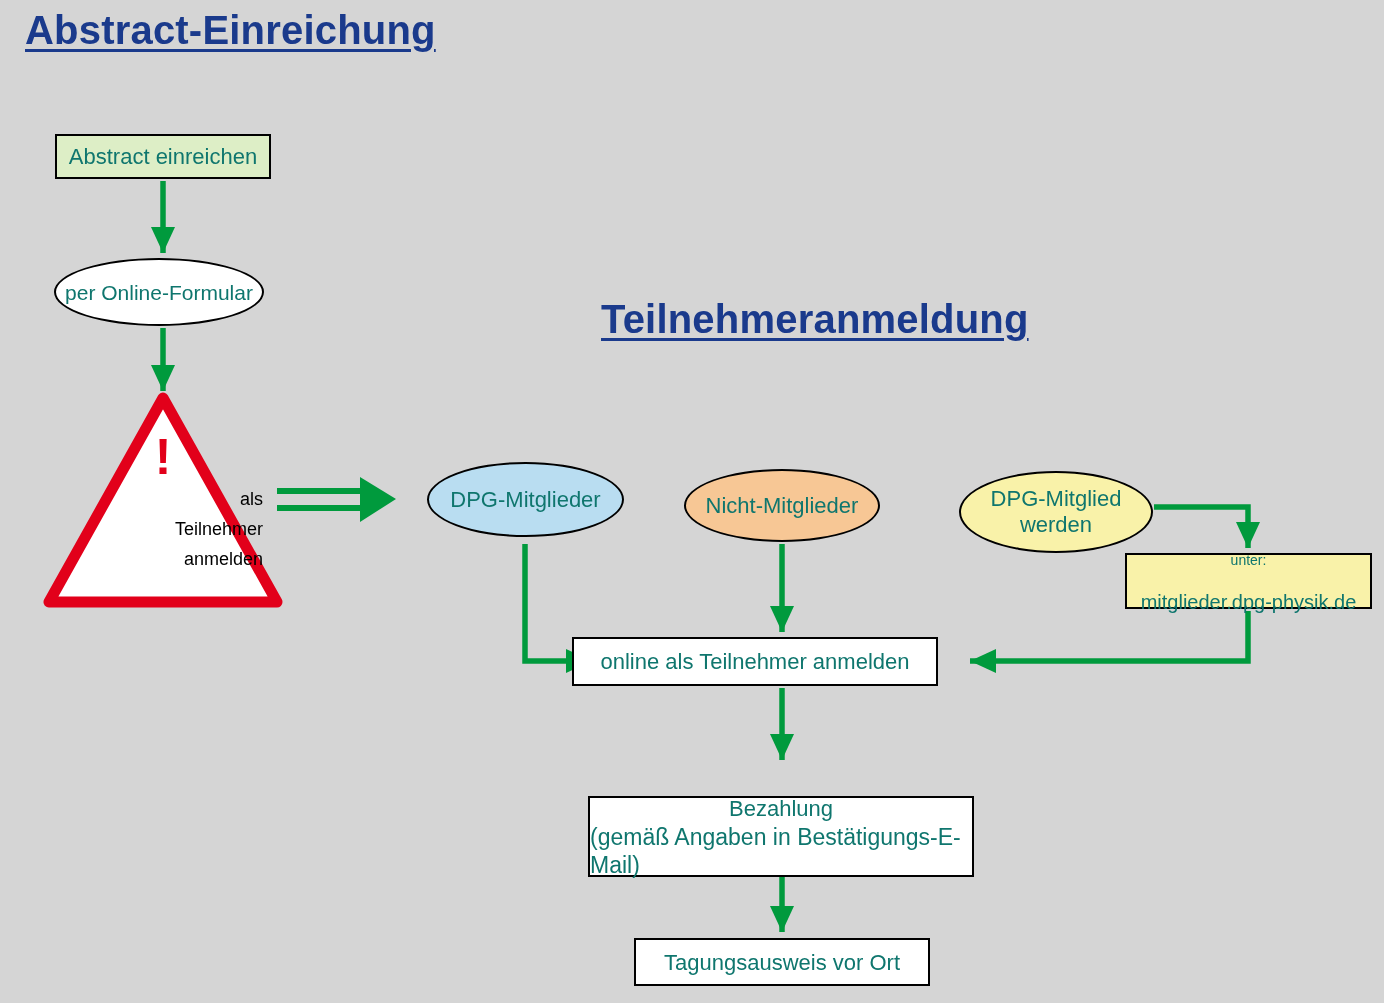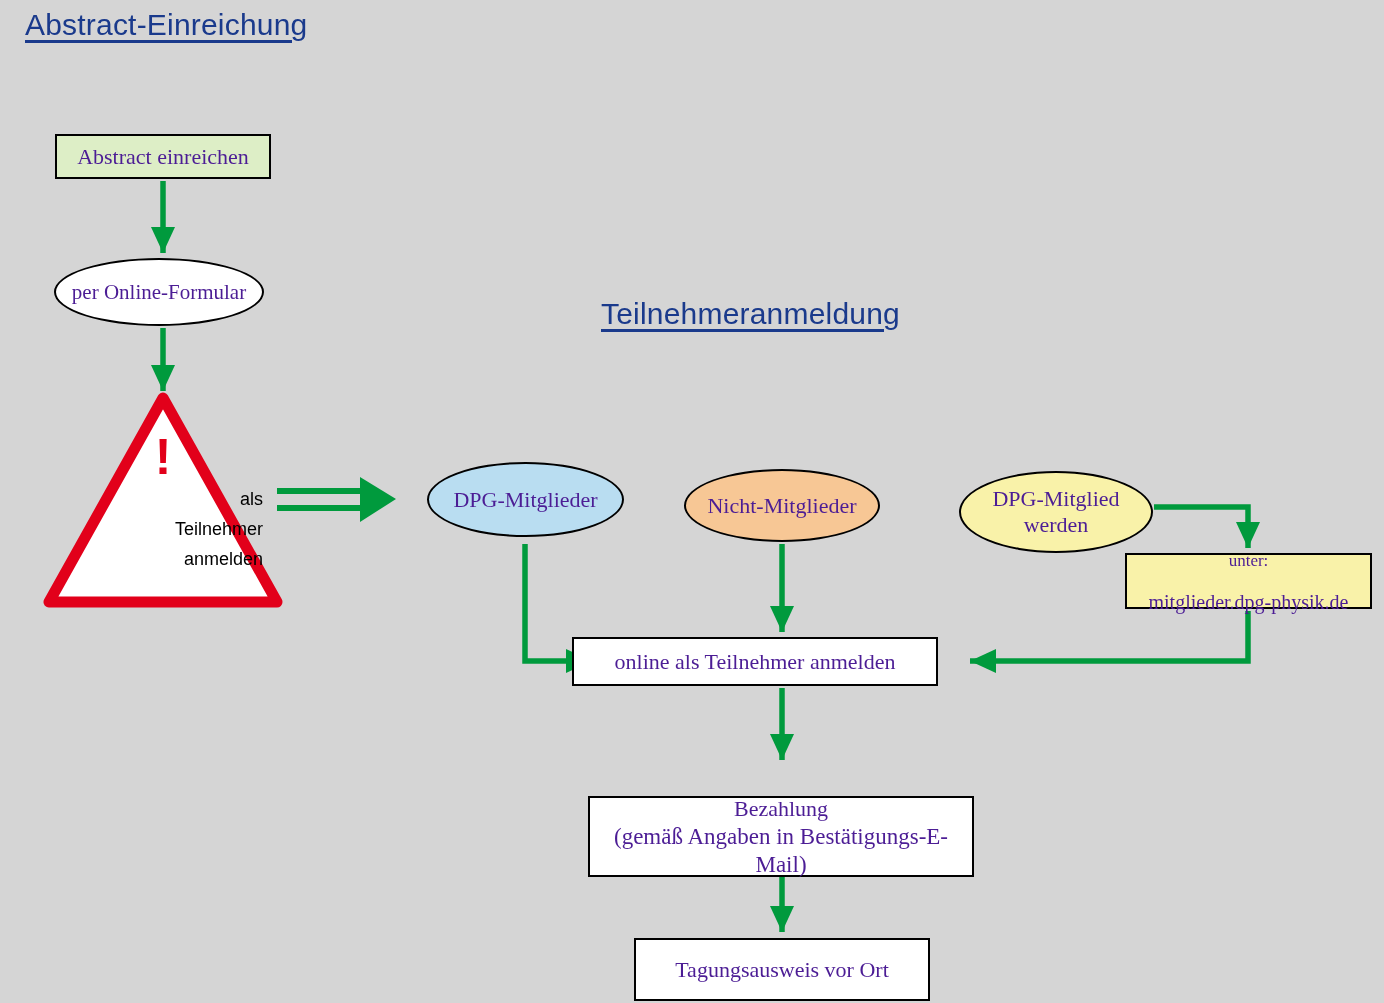--- a/index.html
+++ b/index.html
@@ -16,60 +16,59 @@
 
   .layer {
     position: absolute;
     left: 0; top: 0;
     width: 1384px;
     height: 1003px;
   }
 
   .heading {
     position: absolute;
-    font-size: 30px;
-    font-weight: normal;
+    font-size: 40px;
+    font-weight: bold;
     color: var(--heading_blue, #1a3a8c);
     text-decoration: underline;
     text-decoration-thickness: 3px;
     text-underline-offset: 5px;
     letter-spacing: 0.2px;
     white-space: nowrap;
   }
   #h-abstract { left: 25px; top: 8px; }
   #h-teilnehmer { left: 601px; top: 297px; }
 
   .node {
     position: absolute;
     display: flex;
     flex-direction: column;
     align-items: center;
     justify-content: center;
-    text-align: center;
+    text-align: left;
     border: 2px solid var(--border_black, #000);
     background: var(--node_white, #fff);
-    color: #4c1d95;
+    color: #0f766e;
     font-size: 22px;
     line-height: 27px;
-    font-family: Liberation Serif, serif;
   }
   .ellipse { border-radius: 50%; }
 
   #n-abstract   { left: 55px;  top: 134px; width: 216px; height: 45px; background: var(--box_green); }
   #n-formular   { left: 54px;  top: 258px; width: 210px; height: 68px; font-size: 21px; }
   #n-dpg        { left: 427px; top: 462px; width: 197px; height: 75px; background: var(--ellipse_blue); }
   #n-nicht      { left: 684px; top: 469px; width: 196px; height: 73px; background: var(--ellipse_orange); }
   #n-werden     { left: 959px; top: 471px; width: 194px; height: 82px; background: var(--ellipse_yellow); line-height: 26px; }
   #n-unter      { left: 1125px; top: 553px; width: 247px; height: 56px; background: var(--ellipse_yellow); line-height: 21px; }
-  #n-unter .small-line { font-size: 17px; }
+  #n-unter .small-line { font-size: 14px; }
   #n-unter .url-line   { font-size: 20px; margin-top: 21px; }
   #n-online     { left: 572px; top: 637px; width: 366px; height: 49px; }
   #n-bezahlung  { left: 588px; top: 796px; width: 386px; height: 81px; line-height: 28px; }
   #n-bezahlung .sub-line { font-size: 23px; }
-  #n-tagung     { left: 634px; top: 938px; width: 296px; height: 63px; }
+  #n-tagung     { left: 634px; top: 938px; width: 296px; height: 48px; }
 
   .warning-content {
     position: absolute;
     left: 63px; top: 430px;
     width: 200px;
     text-align: center;
     color: #000;
   }
   .warning-bang {
     font-size: 50px;

